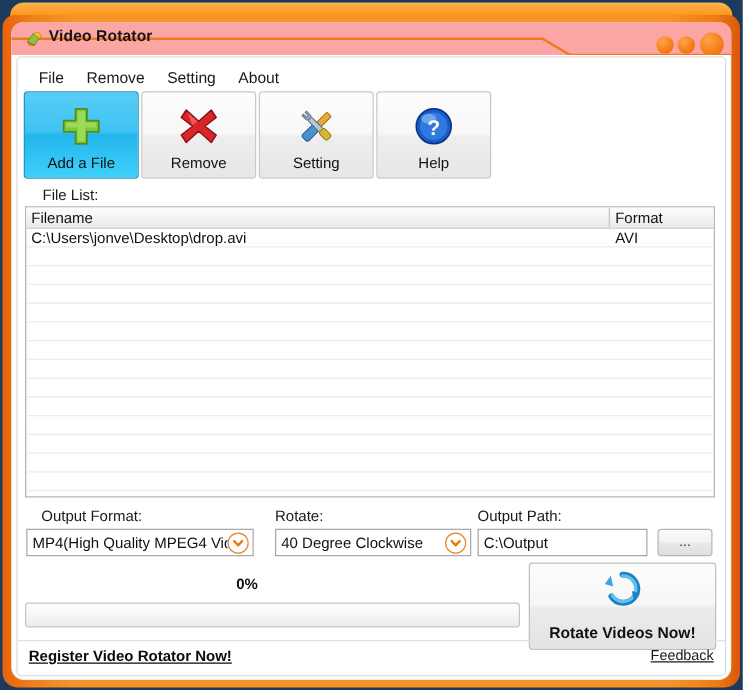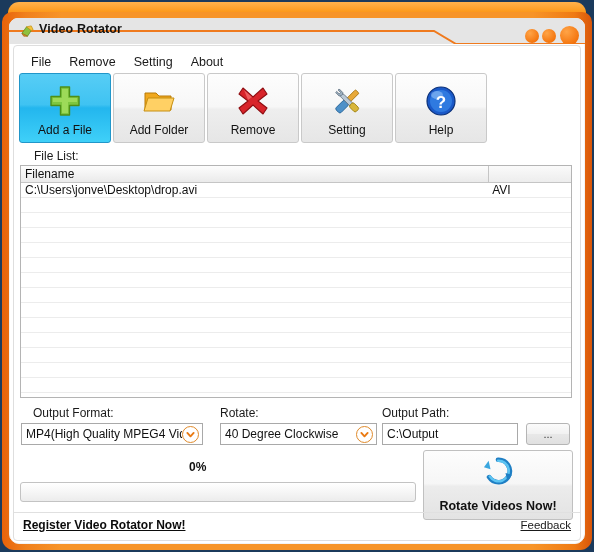--- a/index.html
+++ b/index.html
@@ -56,21 +56,21 @@
     border-radius: 9px 9px 10px 10px;
     border: 1px solid #f3f3f3;
     box-sizing: border-box;
   }
 
   
   .titlebar {
     position: absolute;
     left: 9px; top: 18px;
     width: 576px; height: 26px;
-    background: #e5e5e5;
+    background: #fca5a5;
     border-radius: 9px 9px 0 0;
     overflow: hidden;
   }
   .title-icon {
     position: absolute;
     left: 11px; top: 6px;
     width: 15px; height: 15px;
   }
   .title-text {
     position: absolute;
@@ -423,27 +423,20 @@
     <div class="toolbar">
 
       <div class="tool-btn active">
         <svg class="tool-ico" viewBox="0 0 36 36">
           <path d="M13.5 4 H22.5 V13.5 H32 V22.5 H22.5 V32 H13.5 V22.5 H4 V13.5 H13.5 Z" fill="#7ec63f" stroke="#4e8f17" stroke-width="1.4" stroke-linejoin="round"></path>
           <path d="M15 6 H21 V15 H30 V19 H21 V30 H15 V19 H6 V15 H15 Z" fill="#a8e063" opacity="0.75"></path>
         </svg>
         <div class="tool-label">Add a File</div>
       </div>
 
-      <div class="tool-btn">
-        <svg class="tool-ico" viewBox="0 0 36 36">
-          <path d="M4 10 H15 L18 13 H30 V27 H4 Z" fill="#f0a81e" stroke="#b97b06" stroke-width="1"></path>
-          <path d="M7 15 H33 L29 28 H3 Z" fill="#ffd064" stroke="#c68f10" stroke-width="1"></path>
-        </svg>
-        <div class="tool-label">Add Folder</div>
-      </div>
 
       <div class="tool-btn">
         <svg class="tool-ico" viewBox="0 0 36 36">
           <path d="M8 5 L18 14 L28 5 L32 11 L23 18 L32 25 L28 31 L18 22 L8 31 L4 25 L13 18 L4 11 Z" fill="#d8242a" stroke="#8f0d11" stroke-width="1.1" stroke-linejoin="round"></path>
           <path d="M9 7 L17 14 L13 17 Z" fill="#f26a6a" opacity="0.8"></path>
         </svg>
         <div class="tool-label">Remove</div>
       </div>
 
       <div class="tool-btn">
@@ -471,20 +464,21 @@
         <div class="tool-label">Help</div>
       </div>
 
     </div>
 
     <div class="filelist-label">File List:</div>
 
     <div class="filelist">
       <div class="fl-header">
         <div class="fl-th c-filename">Filename</div>
+        <div class="fl-th c-format">Format</div>
       </div>
       <div class="fl-body" id="file-list-body">
           <div class="fl-row">
             <div class="fl-td c-filename">C:\Users\jonve\Desktop\drop.avi</div>
             <div class="fl-td c-format">AVI</div>
           </div>
           <div class="fl-row empty">
             <div class="fl-td c-filename"></div>
             <div class="fl-td c-format"></div>
           </div>

